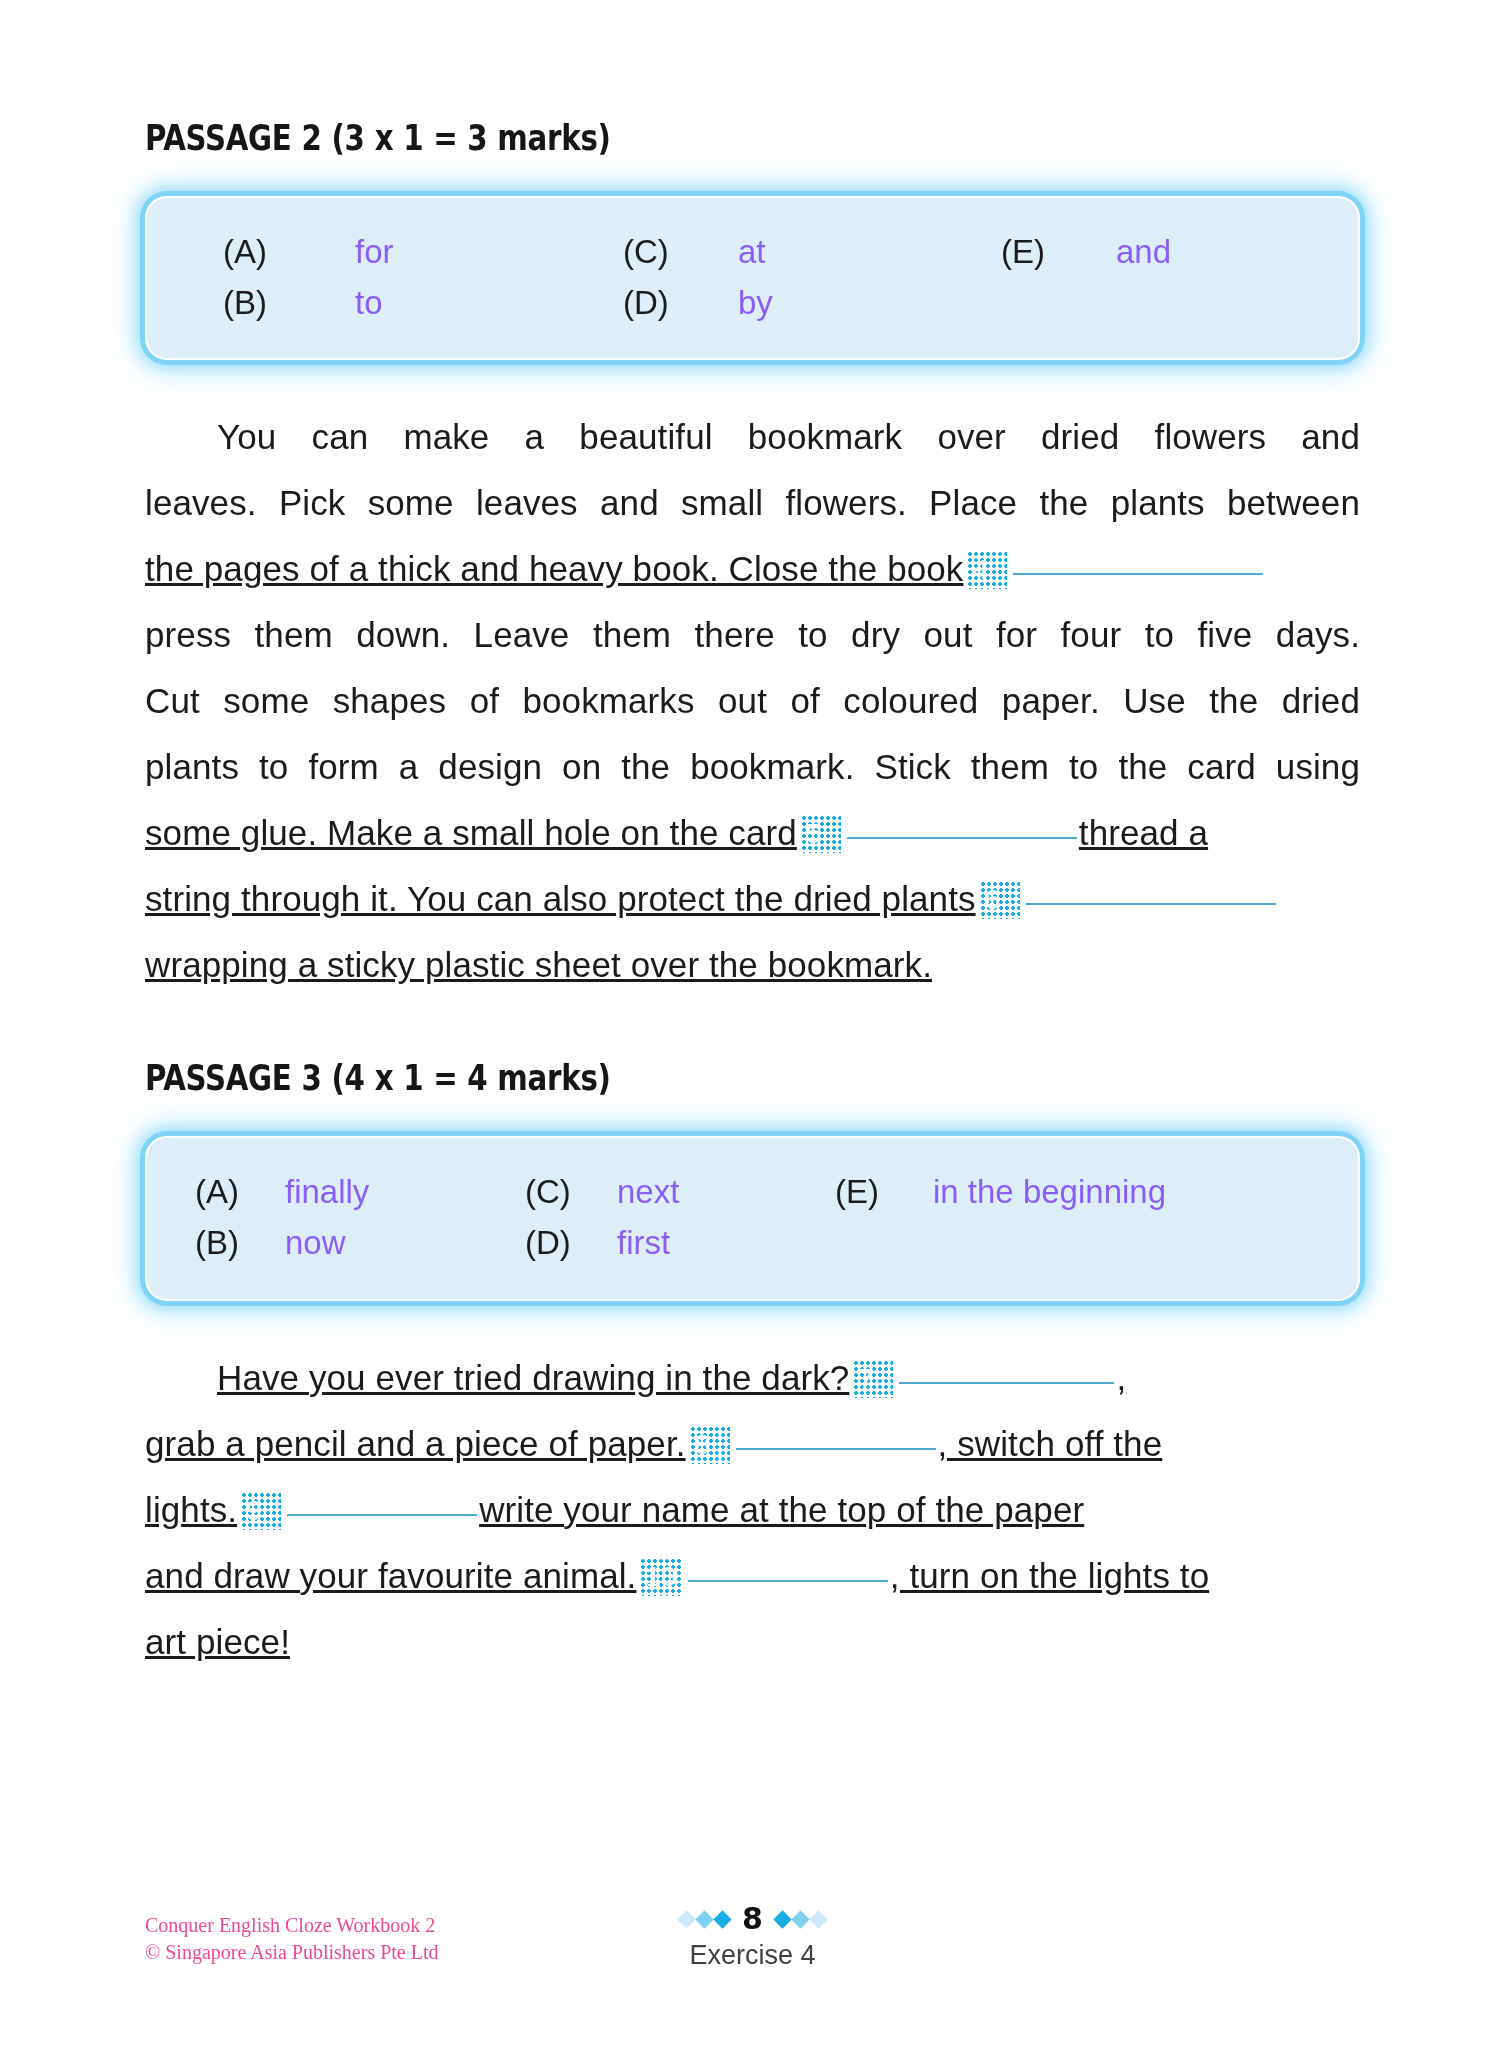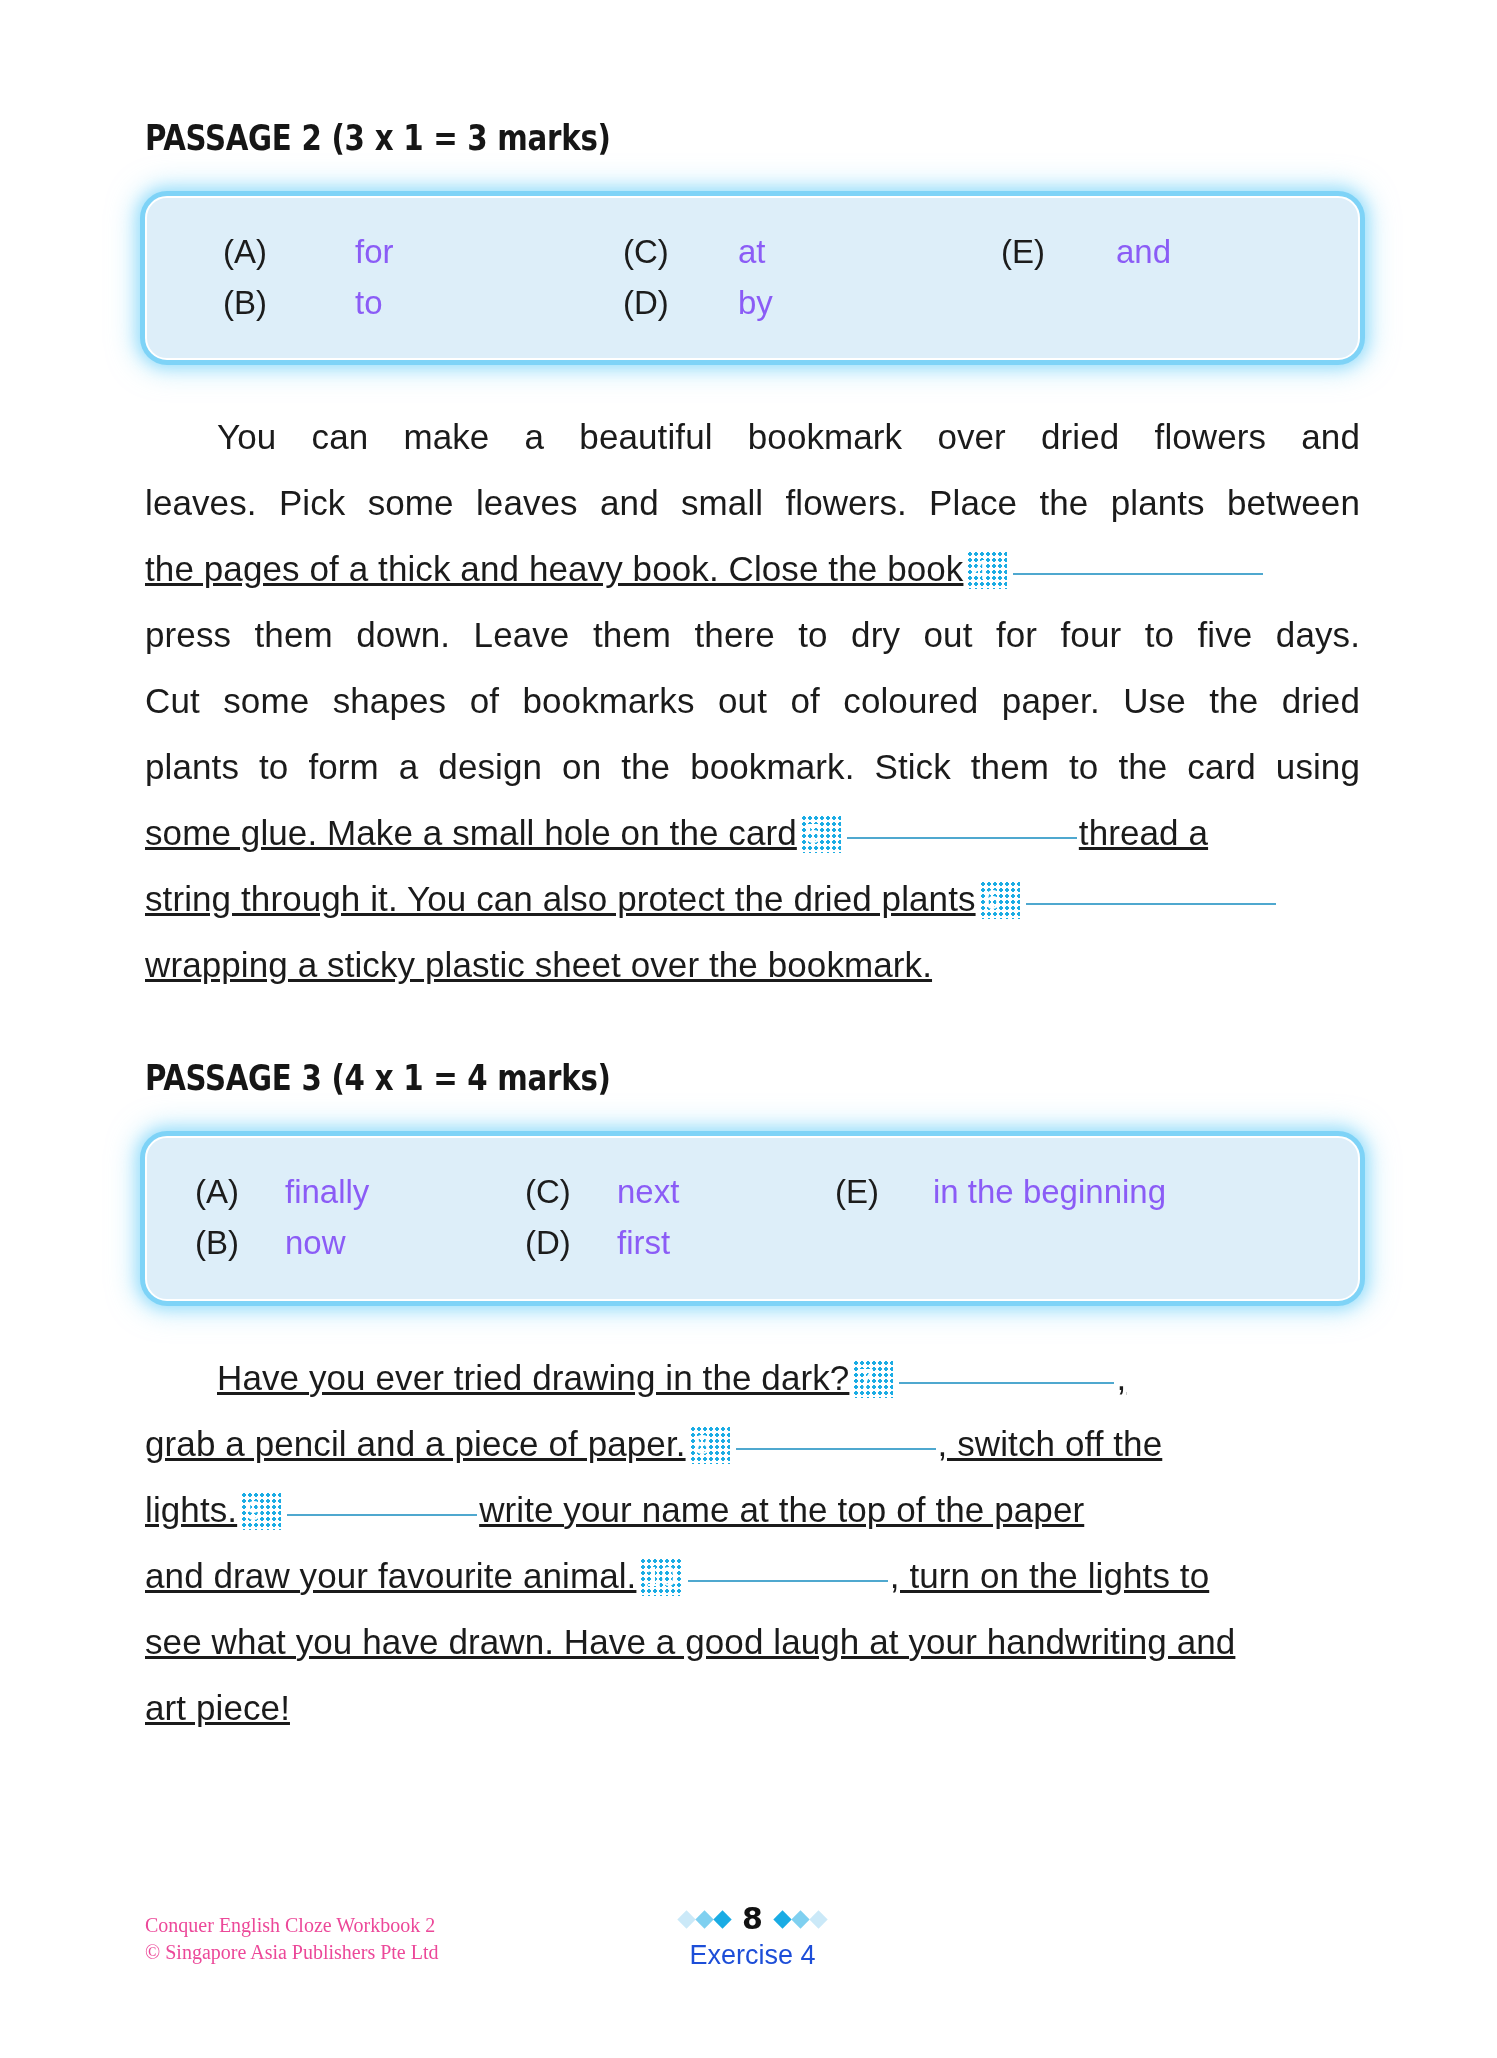--- a/index.html
+++ b/index.html
@@ -207,21 +207,21 @@
   .page-num {
     font-size: 30px;
     font-weight: bold;
     color: #111111;
     margin: 0 8px;
     font-family: "DejaVu Sans", sans-serif;
     line-height: 30px;
   }
   .exercise-label {
     font-size: 27px;
-    color: #1d4ed8;
+    color: #404040;
     margin-top: 4px;
     font-family: "Liberation Sans", sans-serif;
   }
 </style>
 </head>
 <body>
 
 <div class="page">
   <div class="content">
 
@@ -299,21 +299,20 @@
           <span class="opt-cell c3"></span>
         </div>
       </div>
     </div>
 
     <div class="passage">
       <span class="pline free"><span class="indent"></span><span>Have you ever tried drawing in the dark?</span><span class="blank-no">7</span><span class="blank-line bl-215"></span><span>,</span></span>
       <span class="pline free"><span>grab a pencil and a piece of paper.</span><span class="blank-no">8</span><span class="blank-line bl-200"></span><span>, switch off the</span></span>
       <span class="pline free"><span>lights.</span><span class="blank-no">9</span><span class="blank-line bl-190"></span><span>write your name at the top of the paper</span></span>
       <span class="pline free"><span>and draw your favourite animal.</span><span class="blank-no">10</span><span class="blank-line bl-200"></span><span>, turn on the lights to</span></span>
-      <span class="pline free"><span>see what you have drawn. Have a good laugh at your handwriting and</span></span>
       <span class="pline free"><span>art piece!</span></span>
     </div>
 
   </div>
 
   <div class="footer">
     <div class="footer-left">
       <div>Conquer English Cloze Workbook 2</div>
       <div>© Singapore Asia Publishers Pte Ltd</div>
     </div>

